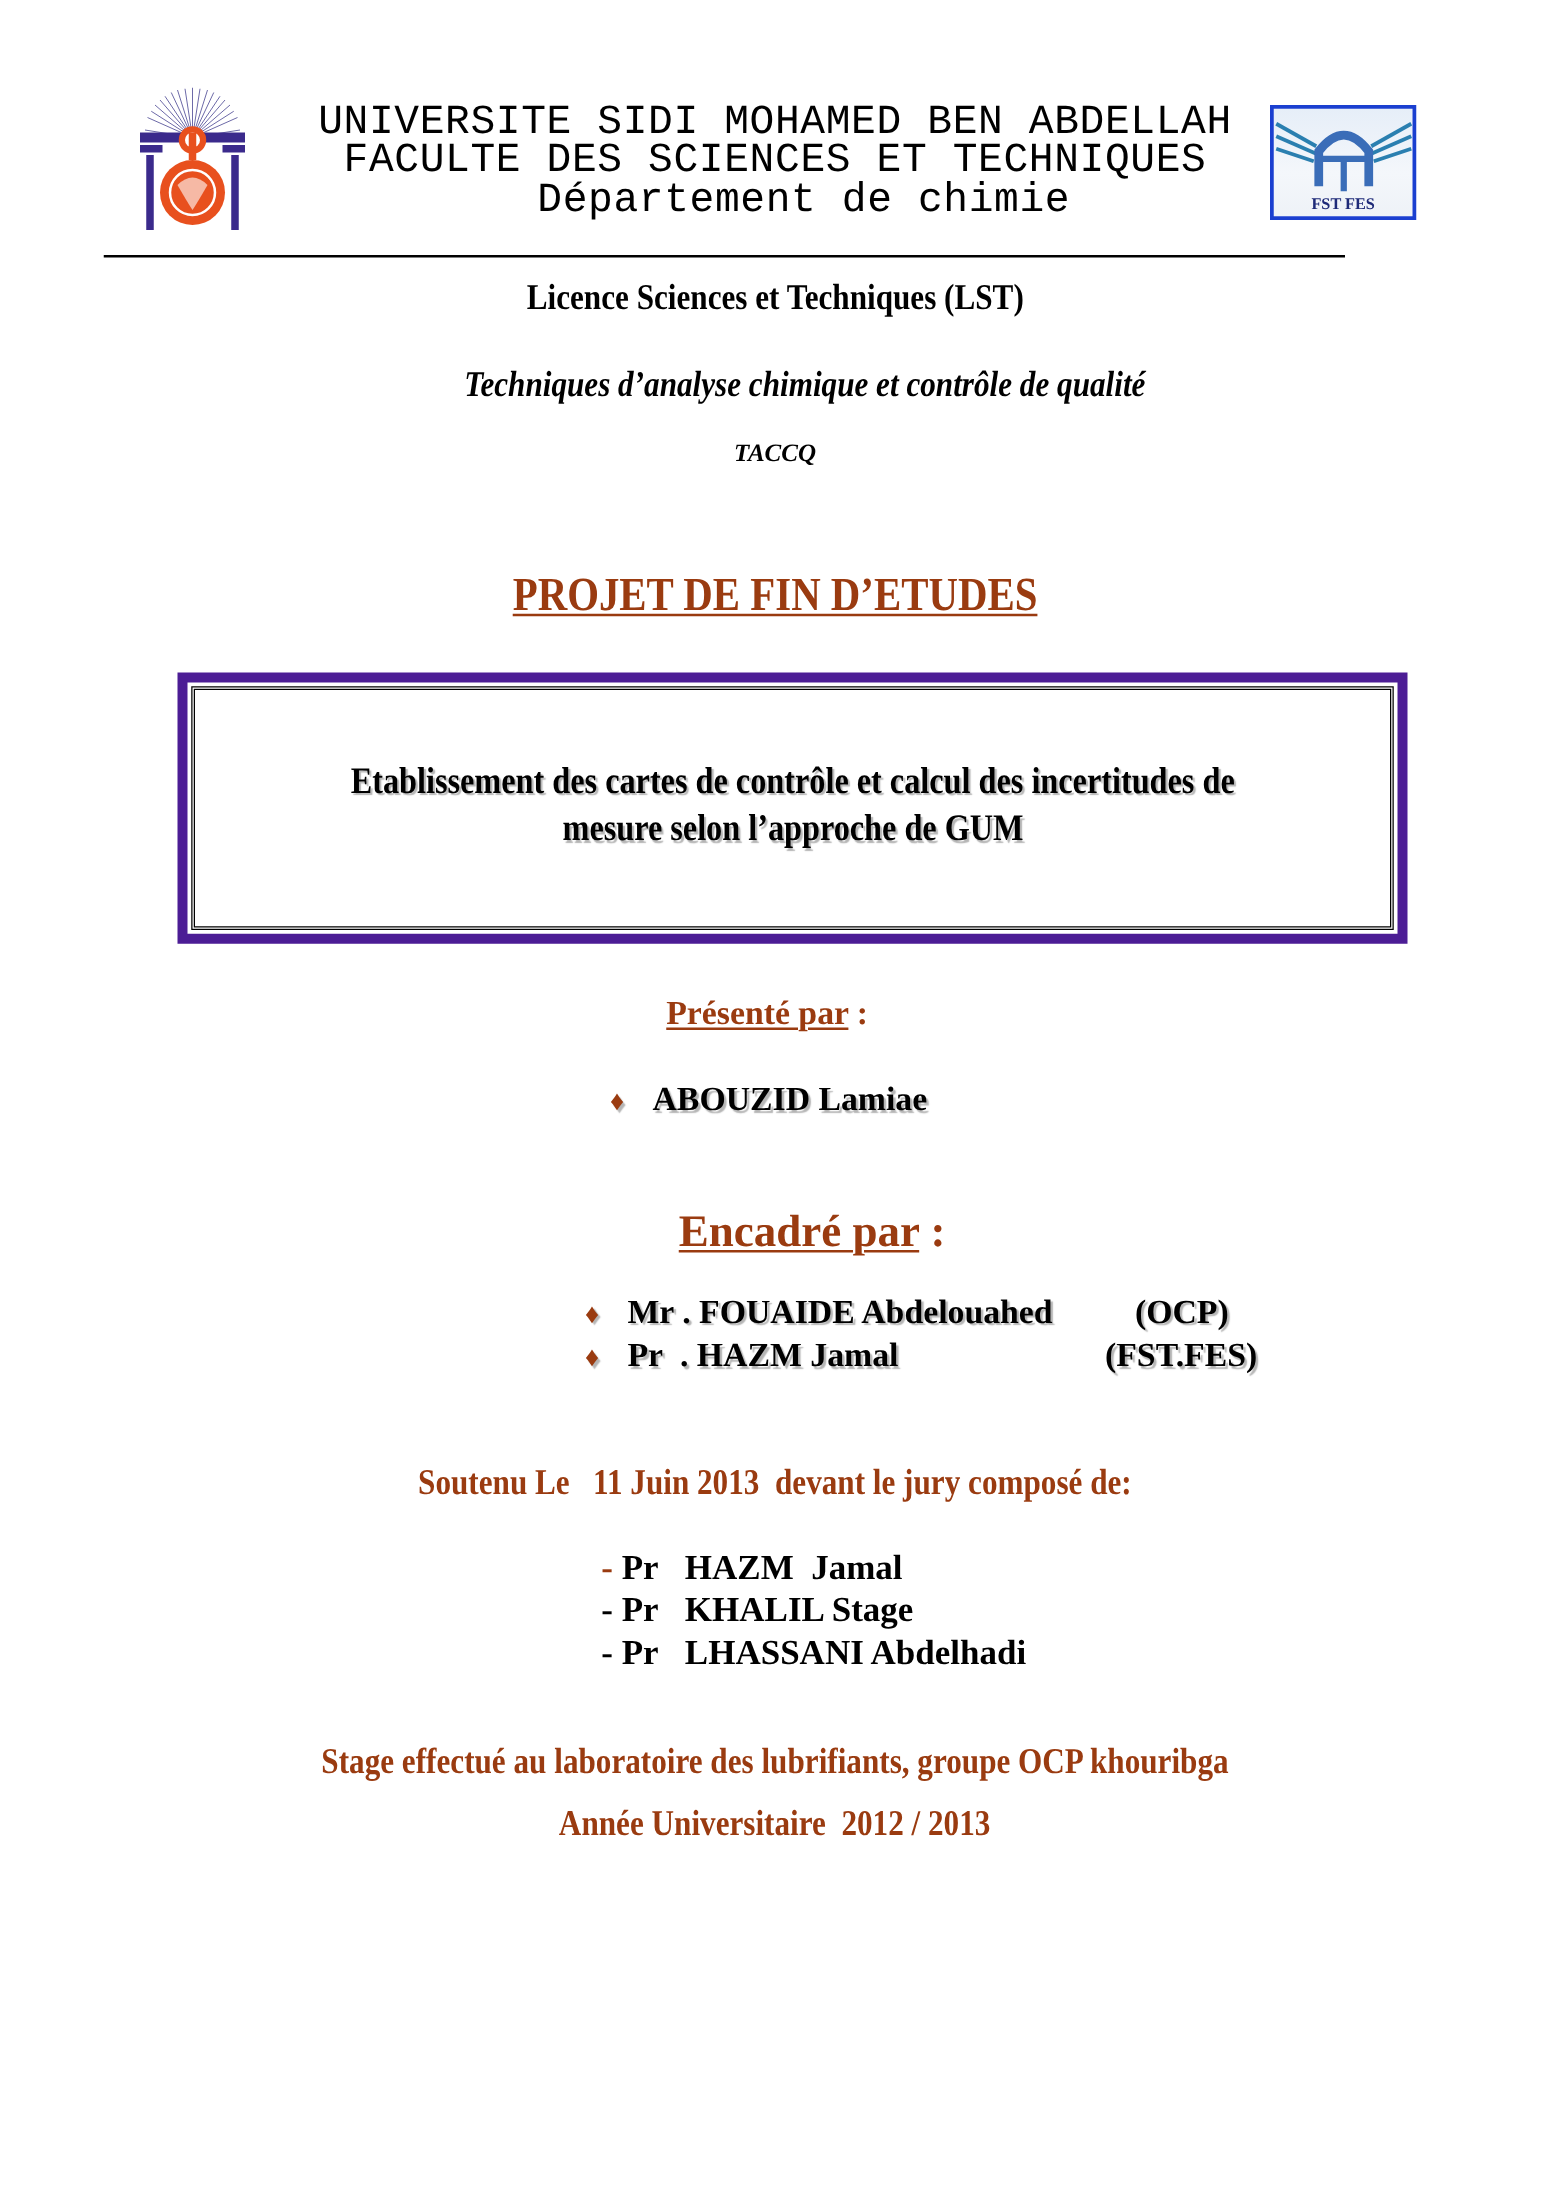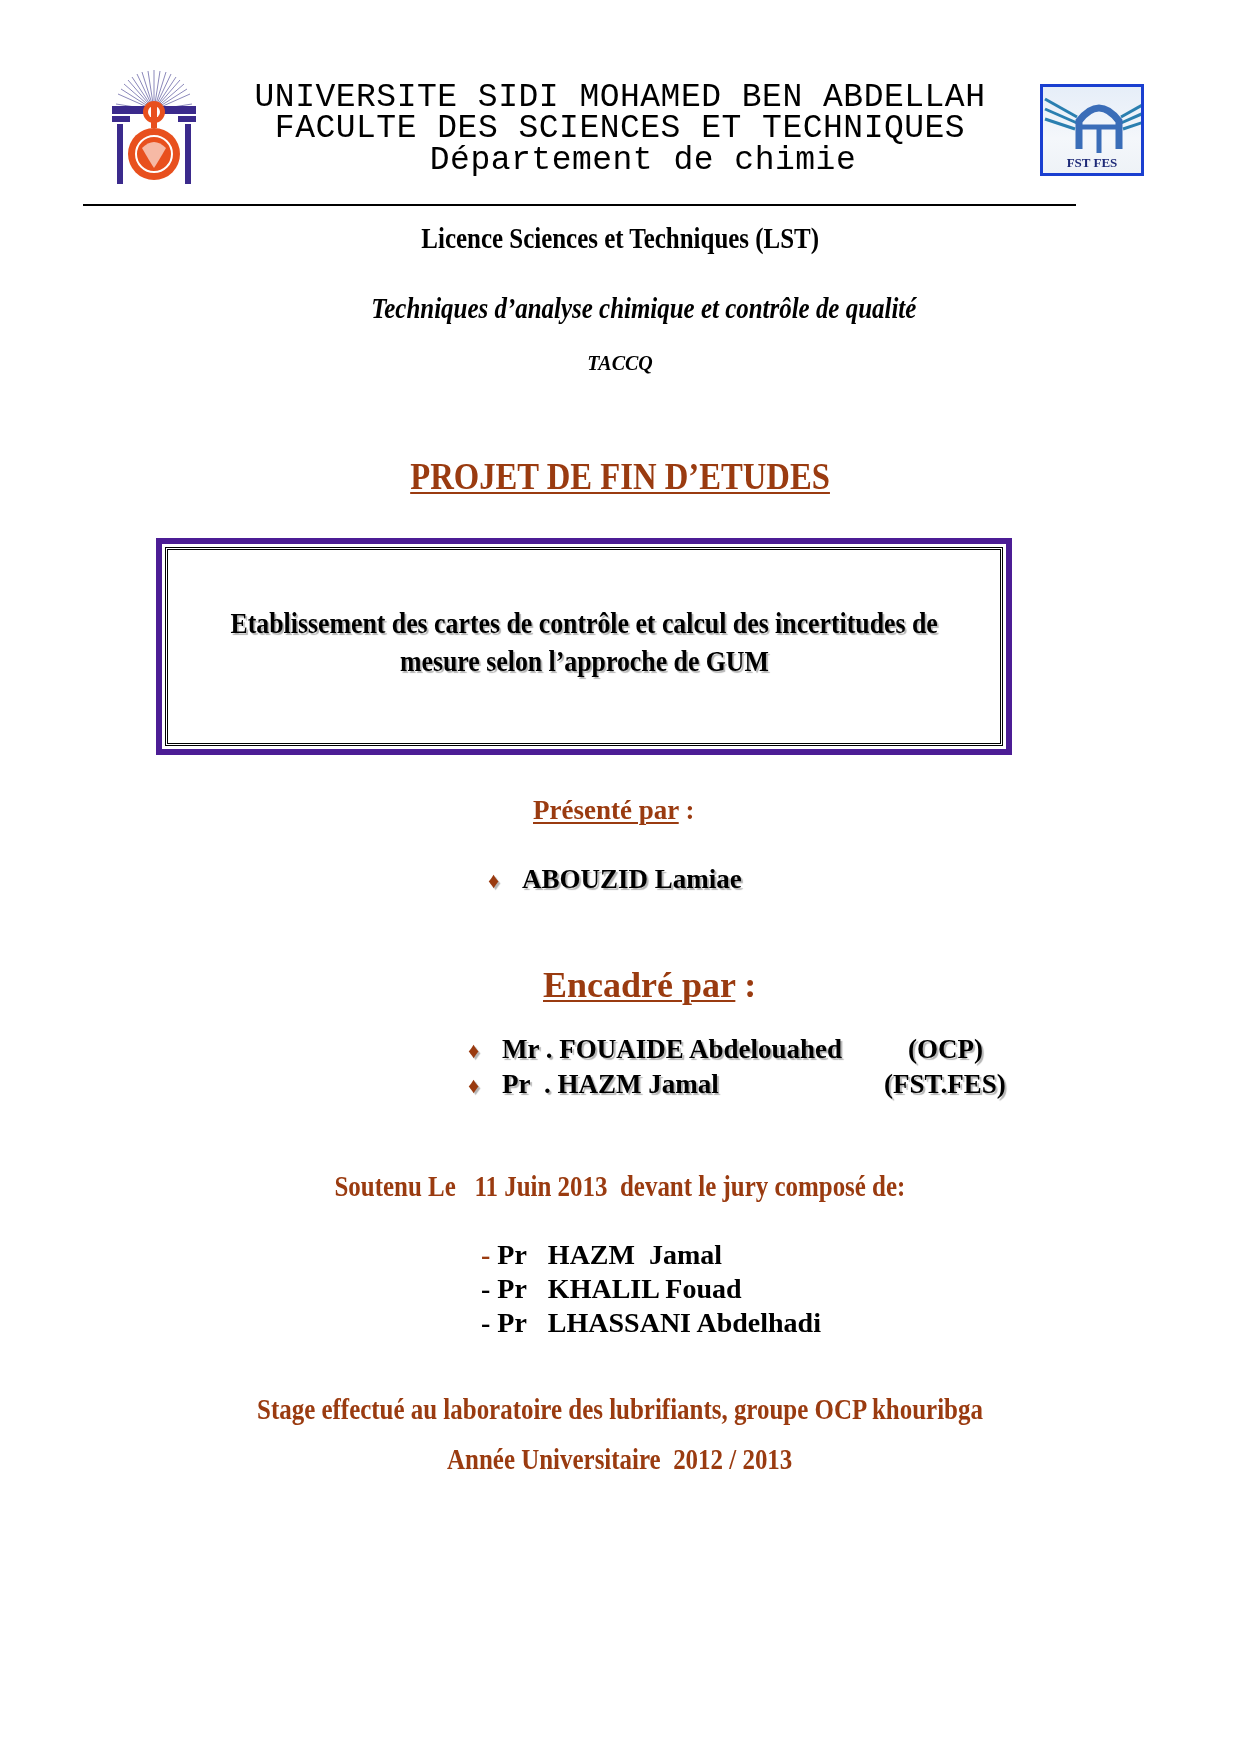--- a/index.html
+++ b/index.html
@@ -5,21 +5,21 @@
   html, body { margin: 0; padding: 0; background: #ffffff; }
   body { width: 1240px; height: 1755px; position: relative; overflow: hidden;
          font-family: "Liberation Serif", serif; color: #000; }
   .abs { position: absolute; }
   .center { left: 0; width: 1240px; text-align: center; }
   .mono { font-family: "Liberation Mono", monospace; font-weight: normal; font-size: 33px; letter-spacing: 0.5px; }
   .brown { color: #9a3b10; }
   .shadow { text-shadow: 2px 2px 1px #b5b5b5; }
   .condensed { display: inline-block; transform: scaleX(0.86); transform-origin: center; }
   .hr { left: 83px; width: 993px; top: 204px; height: 2px; background: #000; }
-  .box-outer { left: 156px; top: 538px; width: 856px; height: 217px; border: 6px solid #4c1d95; box-sizing: border-box; }
+  .box-outer { left: 142px; top: 538px; width: 984px; height: 217px; border: 8px solid #4c1d95; box-sizing: border-box; }
   .box-mid { position: absolute; left: 3px; top: 3px; right: 3px; bottom: 3px; border: 1.5px solid #000; }
   .box-inner { position: absolute; left: 5px; top: 5px; right: 5px; bottom: 5px; border: 1.5px solid #000; }
   .box-title { position: absolute; left: 0; right: 0; top: 60px; text-align: center;
                font-weight: bold; font-size: 30px; line-height: 38px; }
   .bullet { color: #9a3b10; font-size: 22px; display: inline-block; width: 34px; }
   .u { text-decoration: underline; text-decoration-thickness: 2px; text-underline-offset: 3px; }
 </style>
 </head>
 <body>
 
@@ -57,21 +57,21 @@
     <ellipse cx="46" cy="84" rx="26" ry="26" fill="#e8501e"></ellipse>
     <circle cx="46" cy="84" r="18" fill="none" stroke="#fff" stroke-width="2"></circle>
     <path d="M34 78 Q46 66 58 78 Q50 92 46 98 Q42 92 34 78Z" fill="#fff" opacity="0.6"></path>
   </svg>
 </div>
 
 <div class="abs center mono" style="top:79px;">UNIVERSITE SIDI MOHAMED BEN ABDELLAH</div>
 <div class="abs center mono" style="top:110px;">FACULTE DES SCIENCES ET TECHNIQUES</div>
 <div class="abs center mono" style="top:142px;padding-left:23px;">Département de chimie</div>
 
-<div class="abs" style="left:1040px; top:84px; width:104px; height:92px; border:3px solid #1a3fd0; box-sizing:border-box; background:linear-gradient(180deg,#e6eef8 0%,#f4f7fb 60%,#eef2f7 100%); overflow:hidden;">
+<div class="abs" style="left:1016px; top:84px; width:117px; height:92px; border:3px solid #1a3fd0; box-sizing:border-box; background:linear-gradient(180deg,#e6eef8 0%,#f4f7fb 60%,#eef2f7 100%); overflow:hidden;">
   <svg width="112" height="86" viewBox="0 0 112 86" style="position:absolute; left:0; top:0;">
     <g stroke="#2a7fb0" stroke-width="3" fill="none">
       <line x1="2" y1="12" x2="34" y2="30"></line>
         <line x1="2" y1="22" x2="34" y2="36"></line>
         <line x1="2" y1="32" x2="32" y2="42"></line>
       <line x1="110" y1="12" x2="78" y2="30"></line>
         <line x1="110" y1="22" x2="78" y2="36"></line>
         <line x1="110" y1="32" x2="80" y2="42"></line>
     </g>
     <path d="M36 62 L36 34 Q56 8 76 34 L76 62" fill="none" stroke="#3a6db8" stroke-width="7"></path>
@@ -122,21 +122,21 @@
   <span class="bullet">♦</span><span>Pr</span>&nbsp; . <span>HAZM Jamal</span>
   <span style="position:absolute; left:416px;">(FST.FES)</span>
 </div>
 
 <div class="abs center brown" style="top:1170px; font-size:29px; font-weight:bold;">
   <span class="condensed"><span>Soutenu Le</span>&nbsp;&nbsp; <span>11 Juin 2013</span>&nbsp; <span>devant le jury composé de:</span></span>
 </div>
 
 <div class="abs" style="left:481px; top:1238px; font-size:28px; font-weight:bold; line-height:34px;">
   <div><span class="brown">-</span> <span>Pr</span>&nbsp;&nbsp; <span style="white-space:pre;">HAZM  Jamal</span></div>
-  <div>- <span>Pr</span>&nbsp;&nbsp; <span>KHALIL Fouad</span></div>
+  <div>- <span>Pr</span>&nbsp;&nbsp; <span>KHALIL Stage</span></div>
   <div>- <span>Pr</span>&nbsp;&nbsp; <span>LHASSANI Abdelhadi</span></div>
 </div>
 
 <div class="abs center brown" style="top:1393px; font-size:29px; font-weight:bold;">
   <span class="condensed">Stage effectué au laboratoire des lubrifiants, groupe OCP khouribga</span>
 </div>
 <div class="abs center brown" style="top:1443px; font-size:29px; font-weight:bold;">
   <span class="condensed"><span>Année Universitaire</span>&nbsp; <span>2012 / 2013</span></span>
 </div>
 

